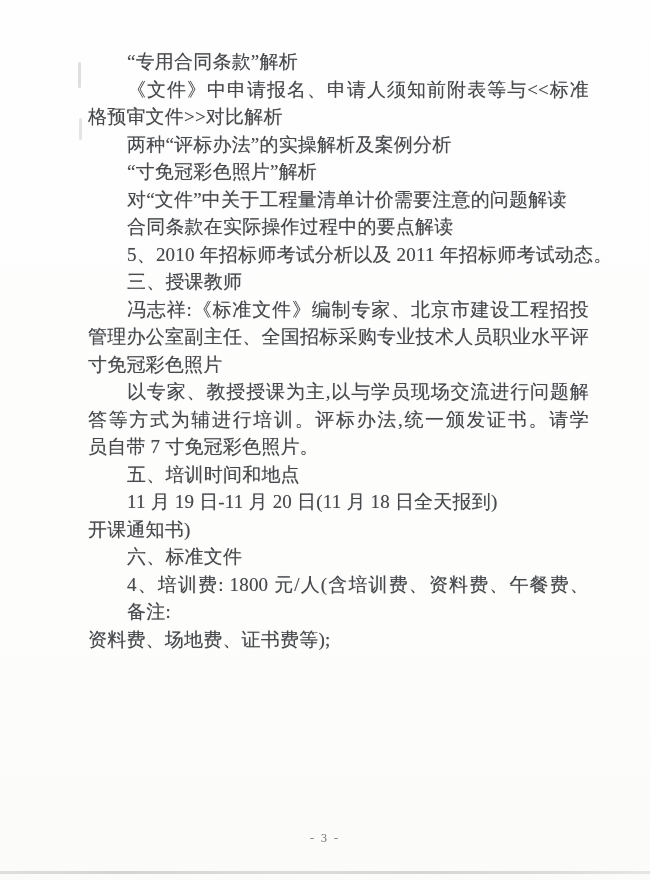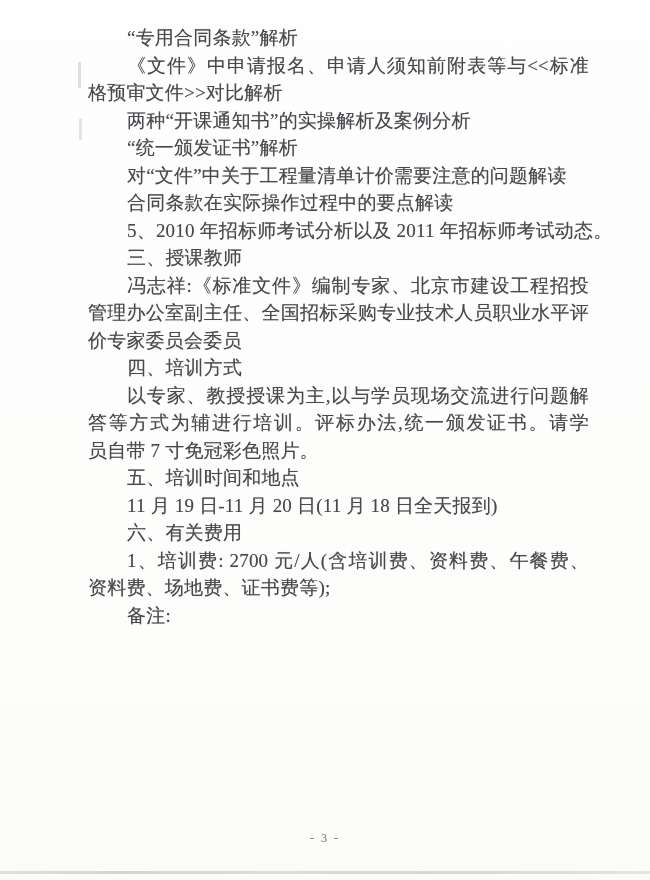--- a/index.html
+++ b/index.html
@@ -11,21 +11,21 @@
     overflow: hidden;
   }
   .page {
     position: absolute;
     inset: 0;
     background: linear-gradient(180deg, #fefefe 0%, #fdfdfc 70%, #fbfbfa 100%);
   }
   .textblock {
     position: absolute;
     left: 88px;
-    top: 24px;
+    top: 48px;
     width: 501px;
   }
   .line {
     font-size: 19px;
     height: 27.5px;
     line-height: 27.5px;
     color: #47494c;
     letter-spacing: 0.2px;
     white-space: nowrap;
     text-shadow: 0 0 0.7px rgba(90, 92, 96, 0.55);
@@ -82,35 +82,35 @@
 </head>
 <body>
 
 <div class="page">
   <div class="scan-smudge-left-1"></div>
   <div class="scan-smudge-left-2"></div>
   <div class="textblock" id="textblock">
       <div class="line indent">“专用合同条款”解析</div>
       <div class="line indent fill">《文件》中申请报名、申请人须知前附表等与&lt;&lt;标准资</div>
       <div class="line">格预审文件&gt;&gt;对比解析</div>
-      <div class="line indent">两种“开课通知书”的实操解析及案例分析</div>
-      <div class="line indent">“统一颁发证书”解析</div>
+      <div class="line indent">两种“评标办法”的实操解析及案例分析</div>
+      <div class="line indent">“寸免冠彩色照片”解析</div>
       <div class="line indent">对“文件”中关于工程量清单计价需要注意的问题解读</div>
       <div class="line indent">合同条款在实际操作过程中的要点解读</div>
       <div class="line indent">5、2010 年招标师考试分析以及 2011 年招标师考试动态。</div>
       <div class="line indent">三、授课教师</div>
       <div class="line indent fill">冯志祥:《标准文件》编制专家、北京市建设工程招投标</div>
       <div class="line fill">管理办公室副主任、全国招标采购专业技术人员职业水平评</div>
-      <div class="line">价专家委员会委员</div>
-      <div class="line indent">四、培训方式</div>
+      <div class="line">寸免冠彩色照片</div>
       <div class="line indent fill">以专家、教授授课为主,以与学员现场交流进行问题解</div>
       <div class="line fill">答等方式为辅进行培训。评标办法,统一颁发证书。请学</div>
       <div class="line">员自带 7 寸免冠彩色照片。</div>
       <div class="line indent">五、培训时间和地点</div>
       <div class="line indent">11 月 19 日-11 月 20 日(11 月 18 日全天报到)</div>
-      <div class="line indent">六、有关费用</div>
-      <div class="line indent fill">1、培训费: 2700 元/人(含培训费、资料费、午餐费、</div>
+      <div class="line">开课通知书)</div>
+      <div class="line indent">六、标准文件</div>
+      <div class="line indent fill">4、培训费: 1800 元/人(含培训费、资料费、午餐费、</div>
+      <div class="line indent">备注:</div>
       <div class="line">资料费、场地费、证书费等);</div>
-      <div class="line indent">备注:</div>
     </div>
   <div class="page-number">- 3 -</div>
   <div class="scan-edge-bottom"></div>
 </div>
 
 </body></html>

